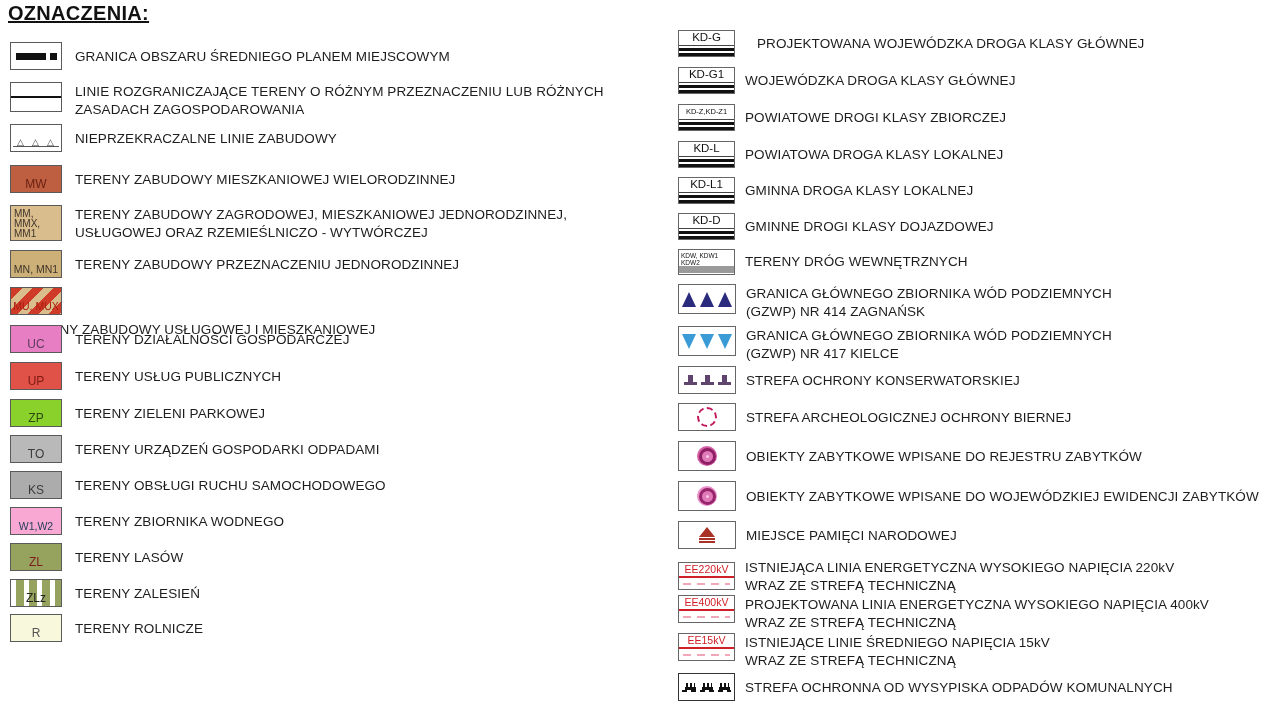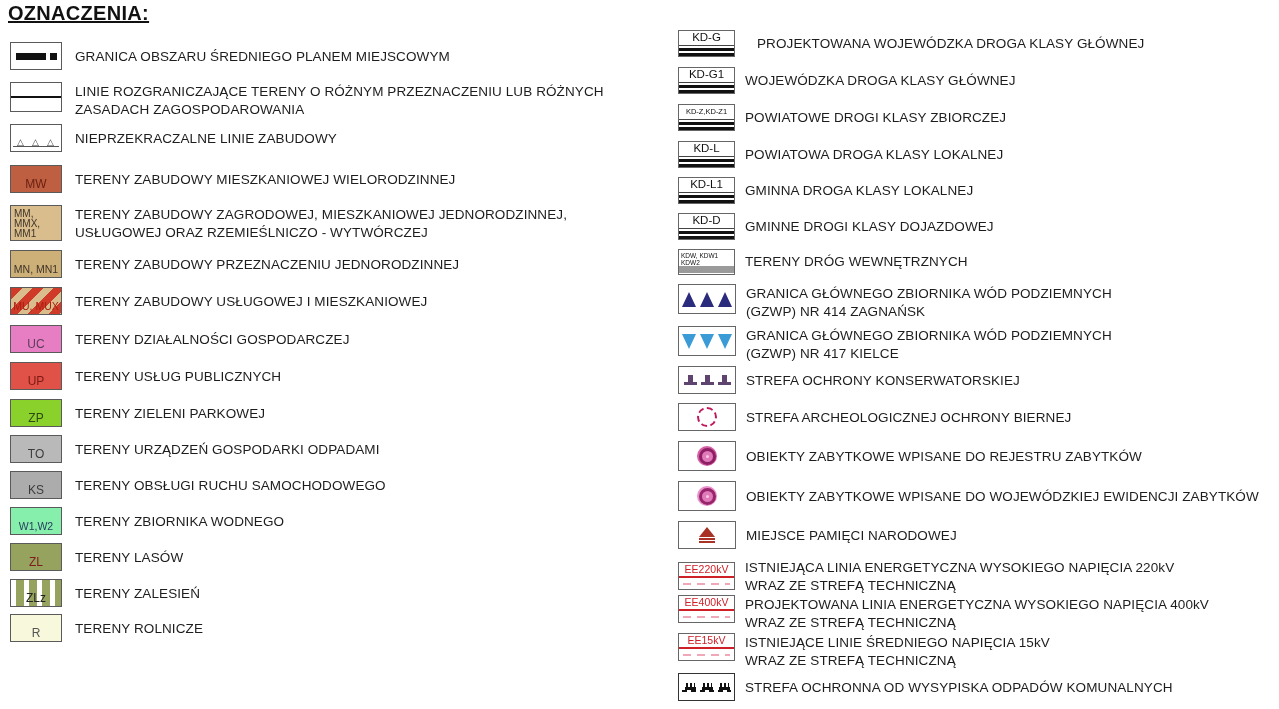--- a/index.html
+++ b/index.html
@@ -128,21 +128,21 @@
         </div>
         <div class="lbl" style="padding-top:1px">TERENY ZABUDOWY ZAGRODOWEJ, MIESZKANIOWEJ JEDNORODZINNEJ,
 USŁUGOWEJ ORAZ RZEMIEŚLNICZO - WYTWÓRCZEJ</div>
       </div>
       <div class="row" style="height: 37px;">
         <div class="sym z smallcode" style="background:#cdb077">
           <span class="code" style="color:#3f342a">MN, MN1</span>
         </div>
         <div class="lbl" style="padding-top:6px">TERENY ZABUDOWY PRZEZNACZENIU  JEDNORODZINNEJ</div>
       </div>
-      <div class="row" style="height: 38px;">
+      <div class="row" style="height: 38px; flex-direction: column;">
         <div class="sym z smallcode" style="background:repeating-linear-gradient(135deg,#d03a28 0 8px,#d9bd8c 8px 15px)">
           <span class="code" style="color:#a81e10">MU, MUX</span>
         </div>
         <div class="lbl" style="padding-top:6px">TERENY ZABUDOWY USŁUGOWEJ I MIESZKANIOWEJ</div>
       </div>
       <div class="row" style="height: 37px;">
         <div class="sym z" style="background:#e77ec3">
           <span class="code" style="color:#5e3d5a">UC</span>
         </div>
         <div class="lbl" style="padding-top:6px">TERENY DZIAŁALNOŚCI GOSPODARCZEJ</div>
@@ -165,21 +165,21 @@
         </div>
         <div class="lbl" style="padding-top:6px">TERENY URZĄDZEŃ GOSPODARKI ODPADAMI</div>
       </div>
       <div class="row" style="height: 36px;">
         <div class="sym z" style="background:#acacac">
           <span class="code" style="color:#3c3c3c">KS</span>
         </div>
         <div class="lbl" style="padding-top:6px">TERENY OBSŁUGI RUCHU SAMOCHODOWEGO</div>
       </div>
       <div class="row" style="height: 36px;">
-        <div class="sym z smallcode" style="background:#86efac">
+        <div class="sym z smallcode" style="background:#f9a8d4">
           <span class="code" style="color:#27415f">W1,W2</span>
         </div>
         <div class="lbl" style="padding-top:6px">TERENY ZBIORNIKA WODNEGO</div>
       </div>
       <div class="row" style="height: 36px;">
         <div class="sym z" style="background:#95a35f">
           <span class="code" style="color:#7f1d1d">ZL</span>
         </div>
         <div class="lbl" style="padding-top:6px">TERENY LASÓW</div>
       </div>

